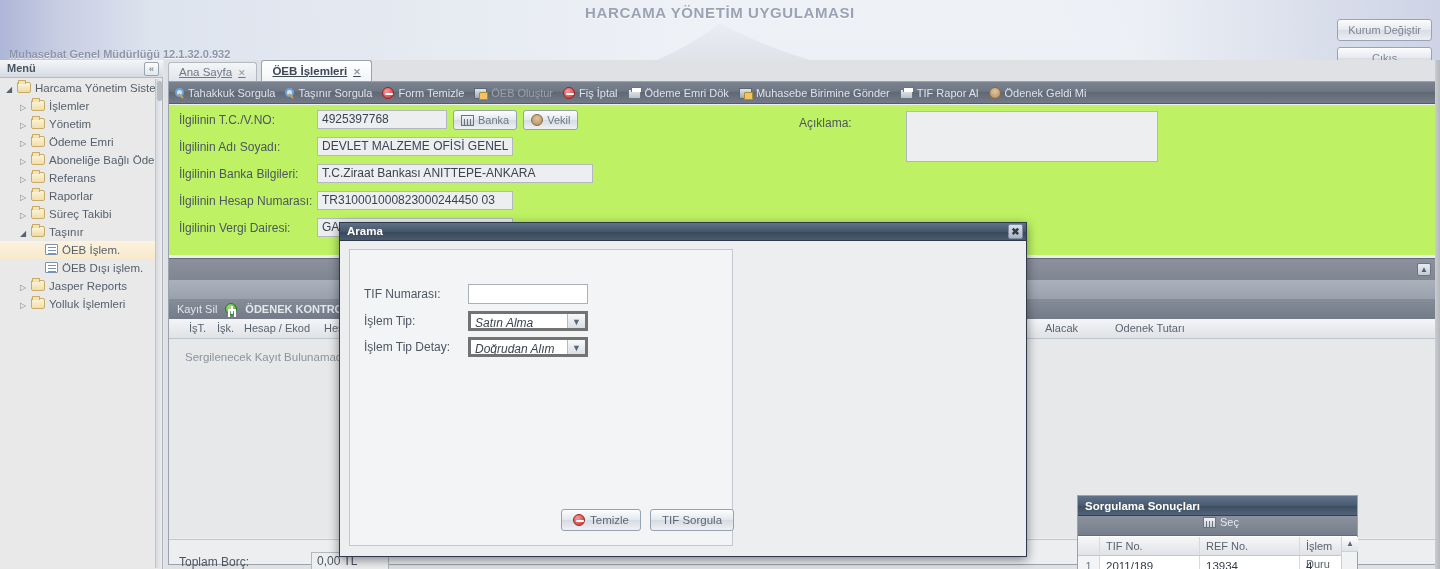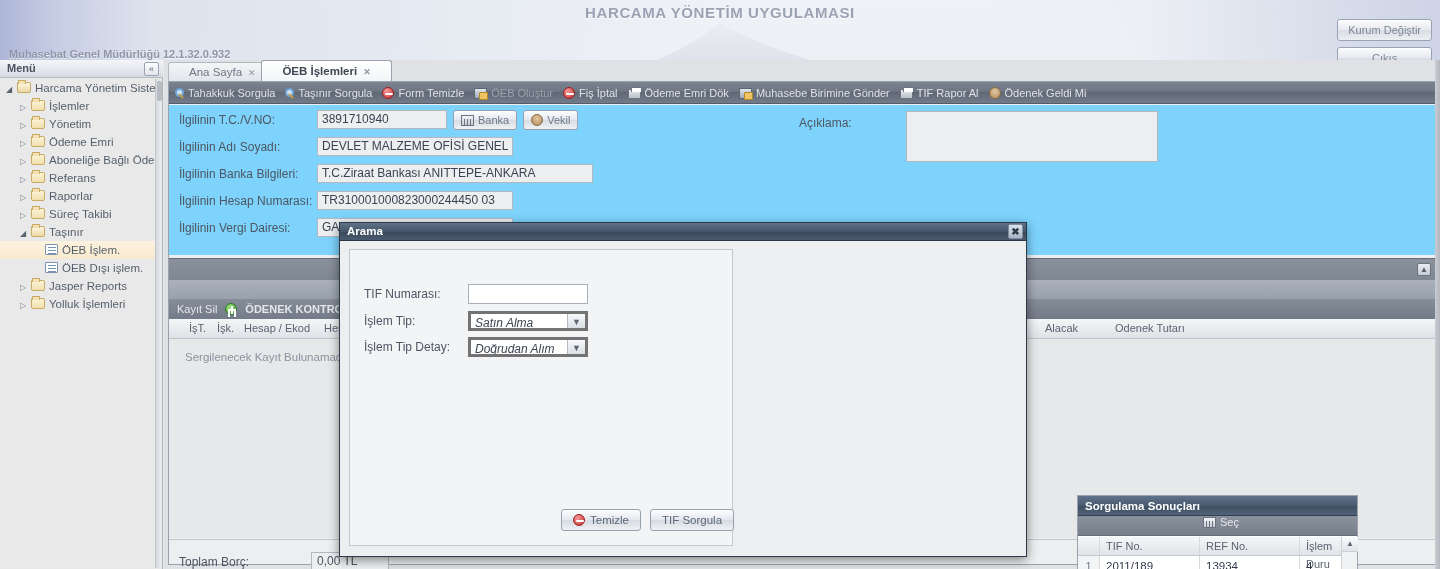--- a/index.html
+++ b/index.html
@@ -129,25 +129,26 @@
     background: linear-gradient(90deg,#d6d9dd,#eceef1);
     border-left: 1px solid #c2c6cb;
   }
   .tree-scroll .thumb { position:absolute; left:1px; top:2px; width:5px; height:20px; background:#b7bcc3; border-radius:2px; }
 
   
   .main { position: absolute; left: 164px; top: 60px; width: 1276px; height: 509px; background: #dfe1e4; }
 
   .tabbar { position: absolute; left: 0; top: 0; width: 1276px; height: 21px; }
   .tab {
-    position: absolute; top: 2px; height: 19px; padding: 0 20px;
+    position: absolute; top: 2px; height: 19px; padding: 0 10px;
     font-size: 11.5px; line-height: 19px;
     border: 1px solid #b3b9c1; border-bottom: none; border-radius: 3px 3px 0 0;
     color: #6f7885;
     background: linear-gradient(180deg,#f3f5f7,#e2e5ea);
+    text-decoration: underline;
   }
   .tab.active {
     background: linear-gradient(180deg,#ffffff,#f2f5f8);
     color: #3e4752; font-weight: bold; border-color: #9aa2ad; top: 0; height: 21px; line-height: 21px;
   }
   .tab .x { margin-left: 6px; font-size: 9px; color: #8d96a3; }
 
   .content-frame {
     position: absolute; left: 4px; top: 21px; width: 1268px; height: 484px;
     border: 1px solid #9aa2ad; background: #eceef0;
@@ -168,21 +169,21 @@
   .ic-red { width:12px; height:12px; border-radius:50%; background: radial-gradient(circle at 35% 30%, #f59a9a, #c63030); border:1px solid #9c2020; }
   .ic-red:after { content:''; position:absolute; left:2px; top:5px; width:8px; height:2px; background:#fff; border-radius:1px; }
   .ic-print { width:13px; height:10px; margin-top:2px; background: linear-gradient(180deg,#e9ecef,#b9bfc7); border:1px solid #6b7380; border-radius:1px; }
   .ic-print:after { content:''; position:absolute; left:2px; top:-3px; width:9px; height:4px; background:#fff; border:1px solid #6b7380; border-bottom:none; }
   .ic-send { width:13px; height:11px; margin-top:1px; background: linear-gradient(180deg,#dfe5ec,#9fa8b5); border:1px solid #5d6672; }
   .ic-send:after { content:''; position:absolute; right:-2px; bottom:-2px; width:7px; height:6px; background:#f0c460; border:1px solid #b08b2e; border-radius:1px; }
   .ic-user { width:12px; height:12px; border-radius:50%; background: radial-gradient(circle at 50% 35%, #e2c6a0, #b08a5c); border:1px solid #8a6a43; }
   .ic-bank { width:13px; height:11px; margin-top:1px; background: linear-gradient(180deg,#f2f4f6,#c8ced6); border:1px solid #6b7380; }
   .ic-bank:after { content:''; position:absolute; left:2px; top:3px; width:1px; height:6px; background:#6b7380; box-shadow: 3px 0 0 #6b7380, 6px 0 0 #6b7380; }
 
-  .form-area { position: absolute; left: 0; top: 23px; width: 1266px; height: 150px; background:#7dd3fc; }
+  .form-area { position: absolute; left: 0; top: 23px; width: 1266px; height: 150px; background:#bef264; }
   .frow { position: absolute; height: 21px; display: flex; align-items: center; }
   .flabel { width: 138px; text-align: left; font-size: 12px; color: #4d5662; }
   .finput {
     height: 19px; padding: 0 4px; font-size: 12px; color: #3a4450;
     border: 1px solid #b3b8bf; background: #eceef0; line-height: 17px;
     white-space: nowrap; overflow: hidden;
   }
   .fbtn {
     height: 20px; padding: 0 7px; margin-left: 6px;
     border: 1px solid #98a1ae; border-radius: 3px;
@@ -401,21 +402,21 @@
           </div>
           <div class="tbtn">
             <span class="ic ic-user"></span>
             <span>Ödenek Geldi Mi</span>
           </div>
         </div>
 
       <div class="form-area">
         <div class="frow" style="left:10px; top:4px;">
           <div class="flabel">İlgilinin T.C./V.NO:</div>
-          <div class="finput" style="width:130px;">3891710940</div>
+          <div class="finput" style="width:130px;">4925397768</div>
           <div class="fbtn">
             <span class="ic ic-bank"></span>
             <span>Banka</span>
           </div>
           <div class="fbtn">
             <span class="ic ic-user"></span>
             <span>Vekil</span>
           </div>
         </div>
         <div class="frow" style="left:10px; top:31px;">

